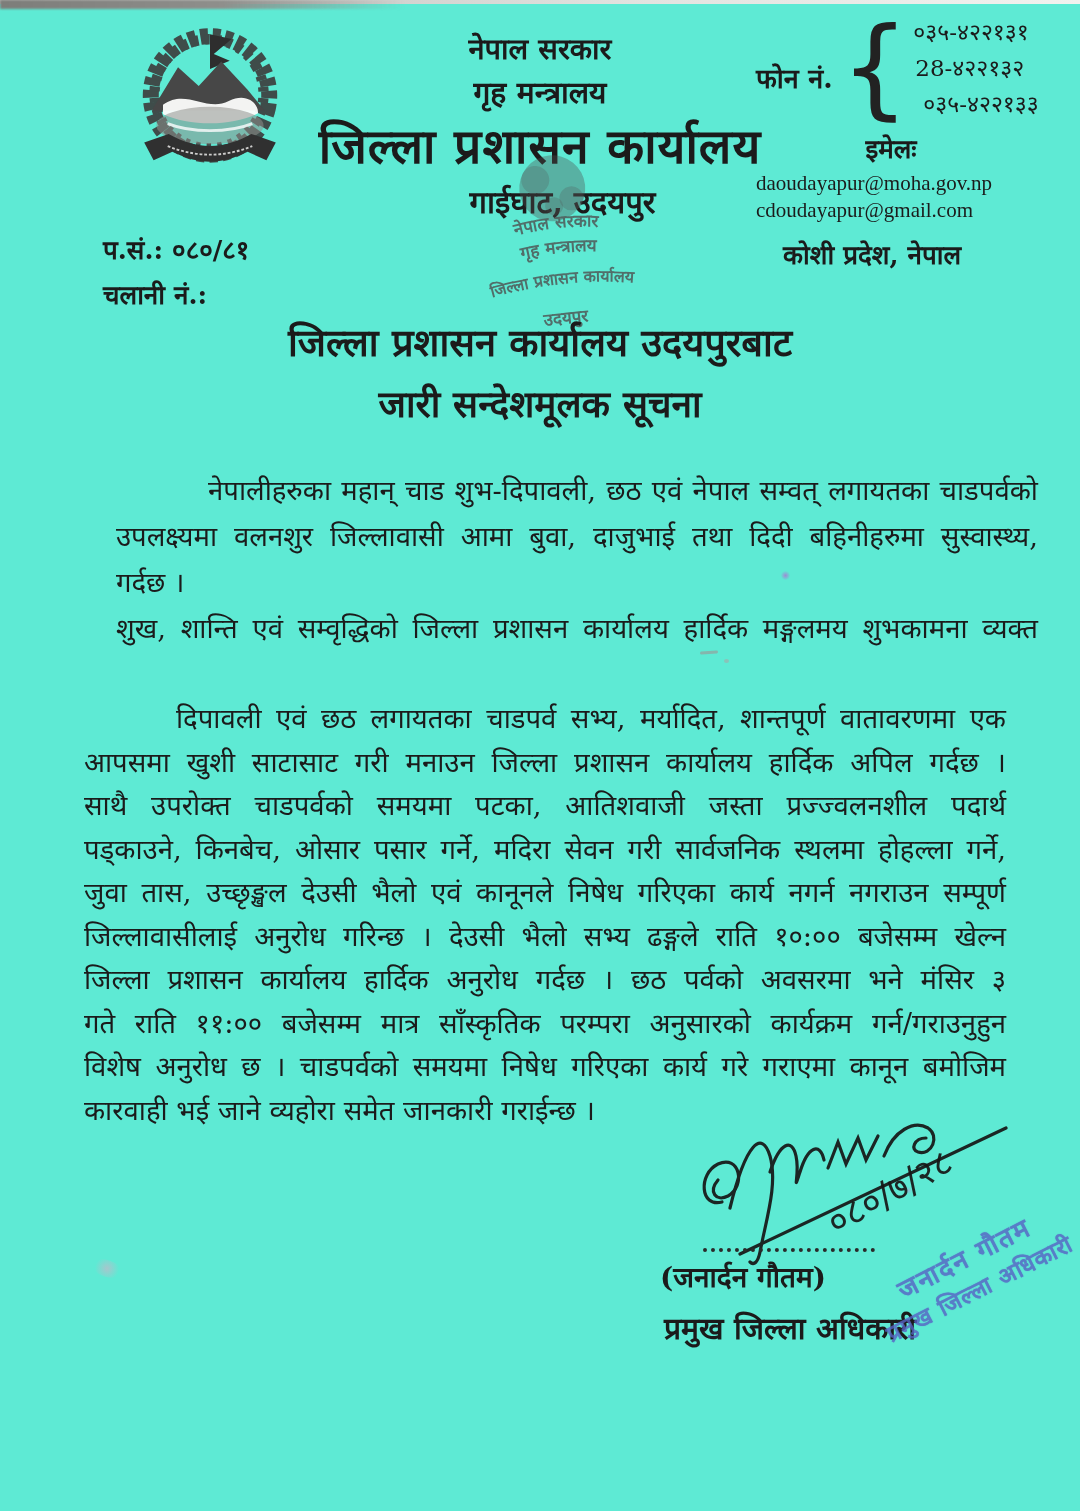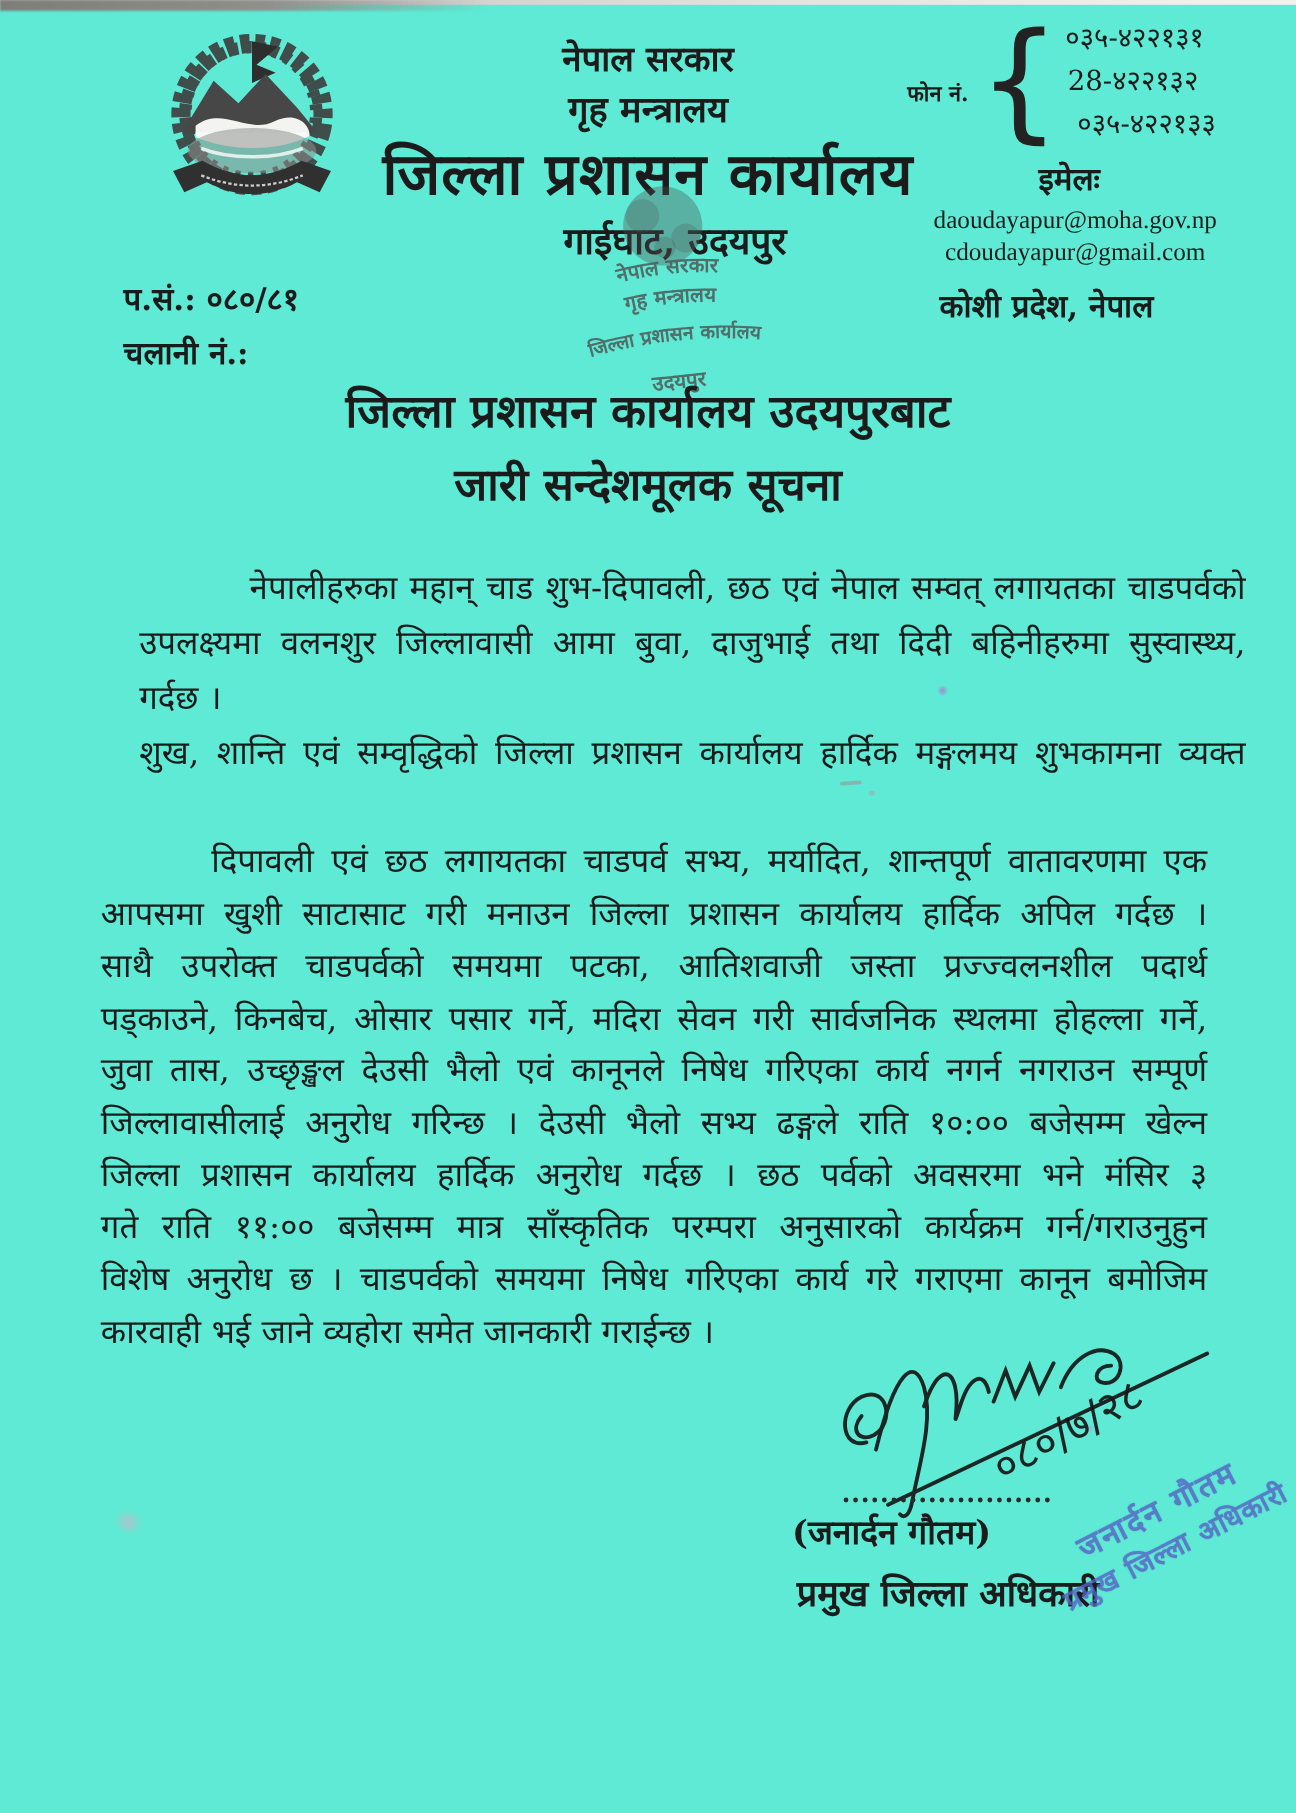--- a/index.html
+++ b/index.html
@@ -18,27 +18,27 @@
   .smudge-dot{left:724px;top:659px;width:5px;height:4px;background:#a8a8a6;opacity:.6;border-radius:50%;}
   .smudge-pink{left:92px;top:1260px;width:30px;height:17px;border-radius:50%;background:radial-gradient(circle,#e3a9c6 0%,rgba(227,169,198,0) 70%);opacity:.55;transform:rotate(18deg);}
   
   .org-block{left:40px;right:40px;top:28px;text-align:center;}
   .org-gov{font-size:29px;font-weight:600;line-height:43px;}
   .org-min{font-size:30px;font-weight:600;line-height:44px;}
   .org-office{font-size:48px;font-weight:700;line-height:62px;letter-spacing:1px;}
   .org-loc{font-size:31px;font-weight:600;line-height:44px;margin-top:3px;padding-left:45px;}
   .contact-block{left:756px;top:14px;width:310px;}
   .phone-row{display:flex;align-items:center;}
-  .phone-label{font-size:18px;font-weight:600;white-space:nowrap;margin-top:18px;}
+  .phone-label{font-size:27px;font-weight:600;white-space:nowrap;margin-top:18px;}
   .phone-brace{font-size:108px;font-weight:400;line-height:100px;margin:0 4px 0 8px;color:#222;font-family:"DejaVu Sans",sans-serif;}
   .phone-list{font-size:23px;line-height:36px;white-space:nowrap;}
   .phone-list .p2{margin-left:2px;}
   .phone-list .p3{margin-left:10px;}
   .email-label{font-size:26px;font-weight:600;text-align:center;margin-top:8px;padding-right:40px;}
-  .email-list{font-size:21px;line-height:27px;text-align:center;padding-right:30px;margin-top:4px;font-family:"Liberation Serif","DejaVu Serif",serif;}
+  .email-list{font-size:21px;line-height:27px;padding-right:30px;margin-top:4px;font-family:"Liberation Serif","DejaVu Serif",serif;}
   .province{left:783px;top:236px;font-size:26px;font-weight:600;}
   .ref-block{left:103px;top:228px;font-size:26px;line-height:45px;font-weight:600;}
   
   .round-stamp{left:438px;top:148px;width:240px;height:190px;transform:rotate(-6deg);opacity:.88;}
   
   .title-block{left:40px;right:40px;top:318px;text-align:center;font-weight:700;}
   .title-l1{font-size:38px;line-height:50px;}
   .title-l2{font-size:37px;line-height:48px;margin-top:12px;}
   
   .para{left:84px;width:922px;}

